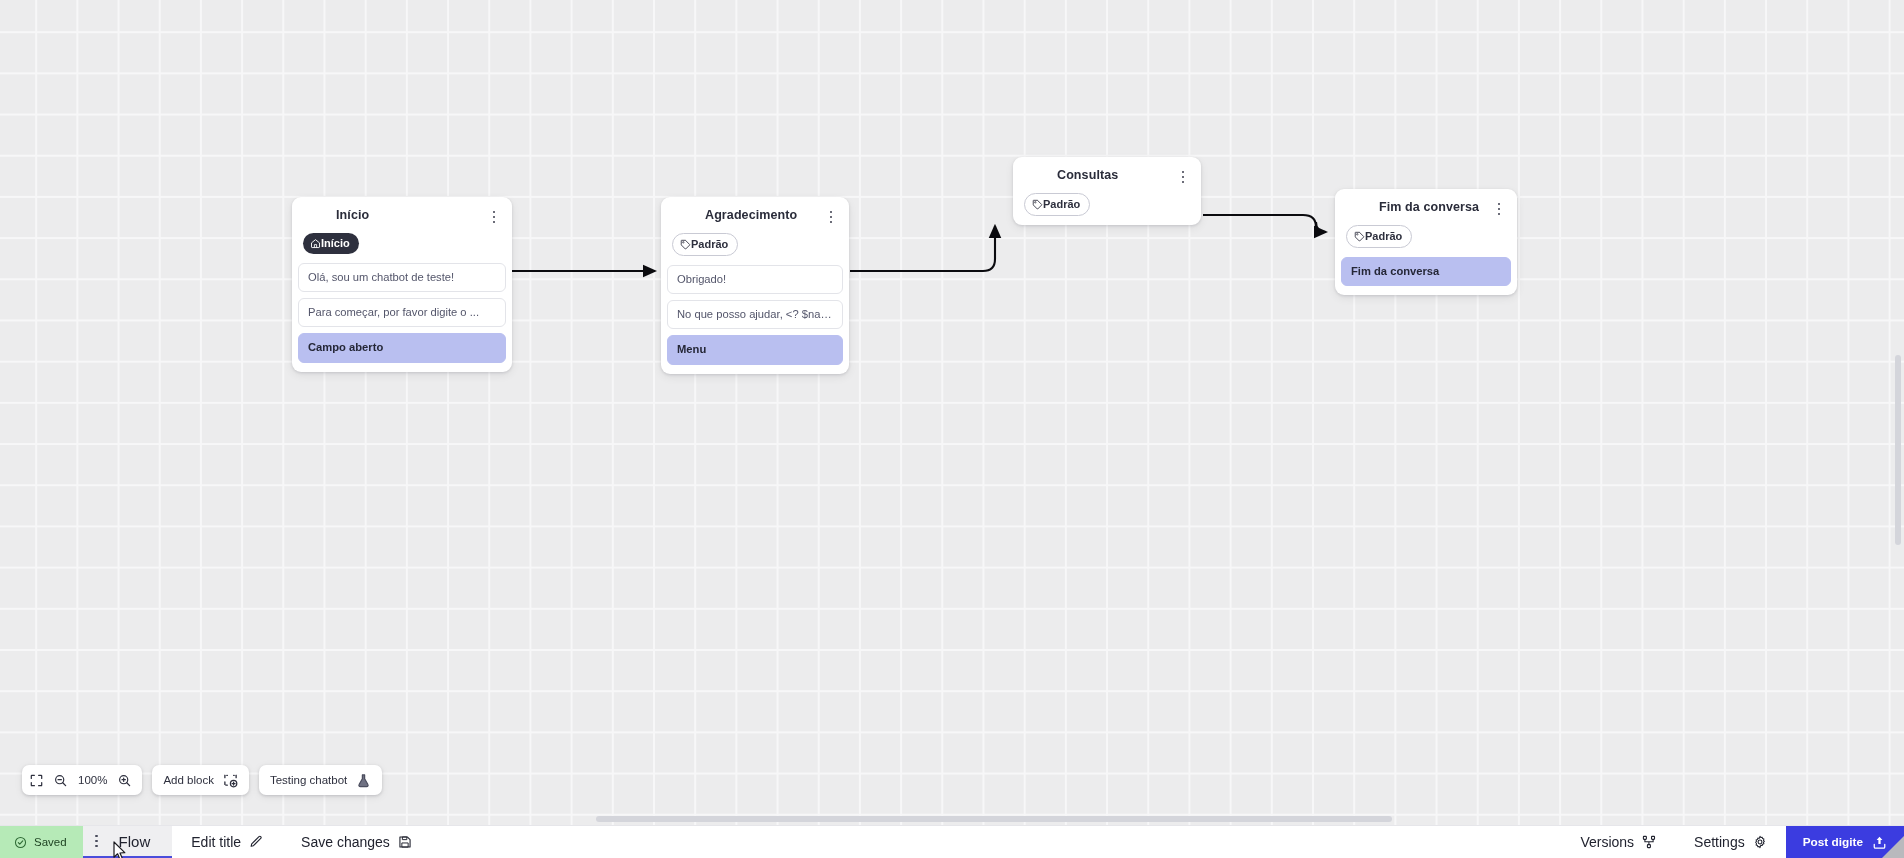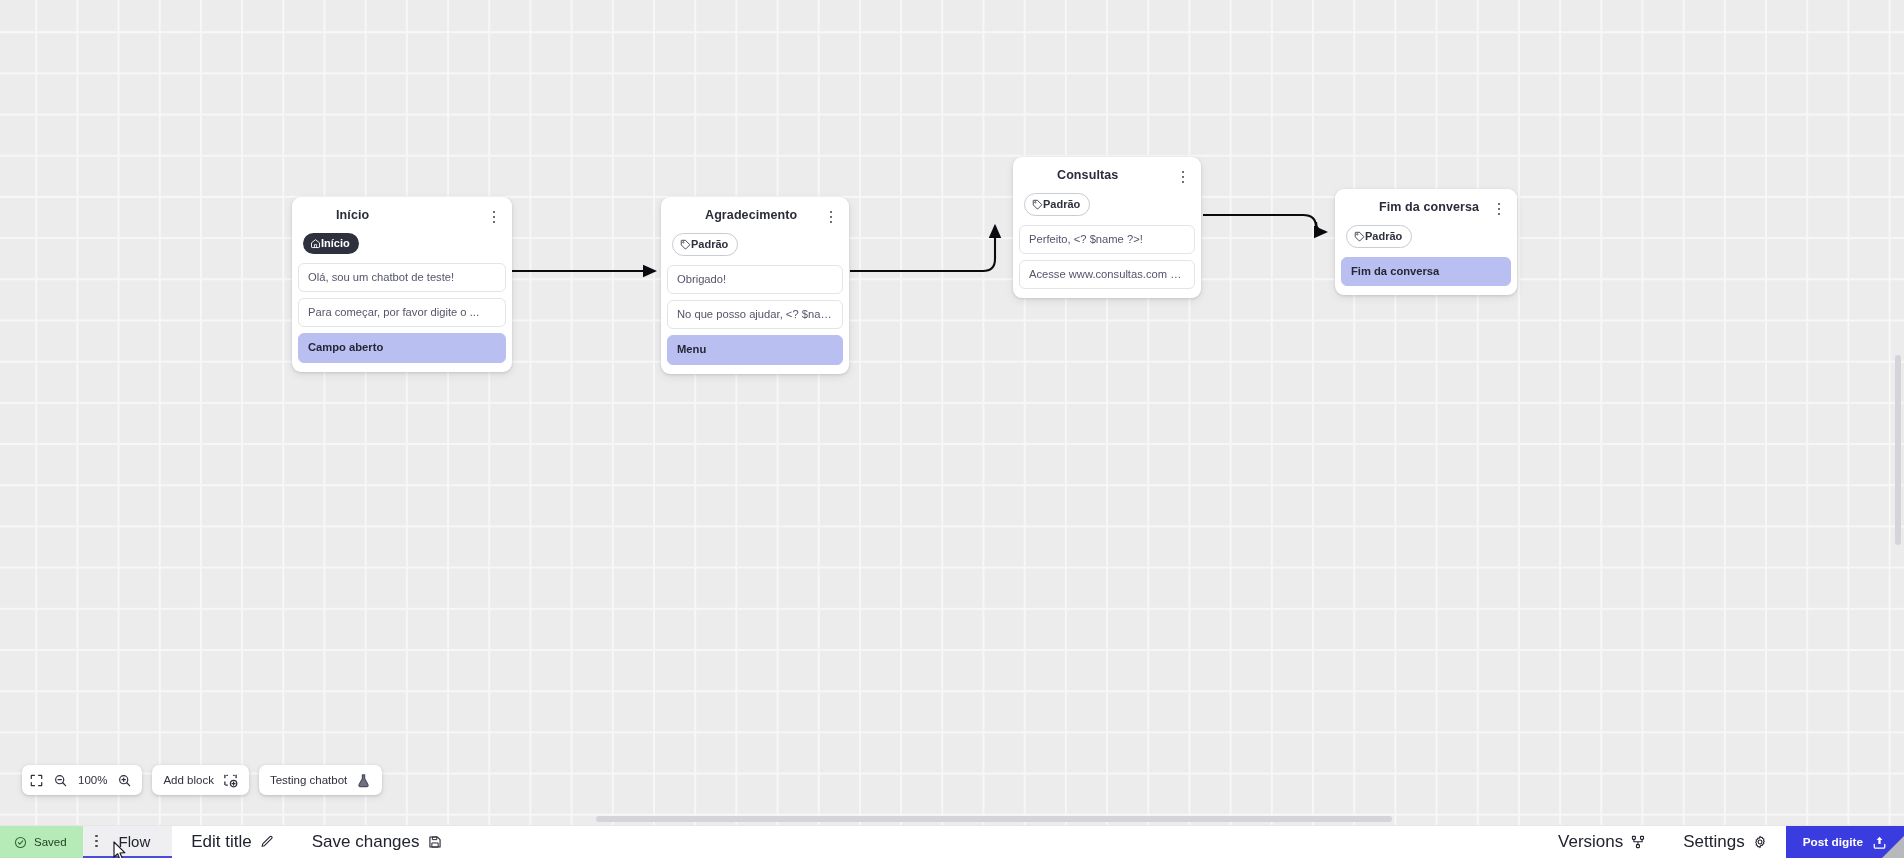--- a/index.html
+++ b/index.html
@@ -137,21 +137,21 @@
   }
   .drag-dots {
     width: 16px; height: 100%; display: flex; flex-direction: column;
     align-items: center; justify-content: center; gap: 2.5px; cursor: grab;
   }
   .drag-dots i { width: 2.6px; height: 2.6px; border-radius: 50%; background: #4a4c5d; display: block; }
   .flow-tab-label { font-size: 15px; color: #21232f; font-weight: 400; padding-left: 14px; }
 
   .bb-item {
     display: flex; align-items: center; gap: 8px;
-    padding: 0 19px; font-size: 17px; color: #21232f; cursor: pointer;
+    padding: 0 19px; font-size: 14px; color: #21232f; cursor: pointer;
   }
   .bb-item svg { display: block; }
 
   .post-btn {
     display: flex; align-items: center; gap: 9px;
     background: #3b3ce0; color: #ffffff;
     padding: 0 17px; font-size: 11.8px; font-weight: 700; cursor: pointer;
     position: relative;
   }
   .post-btn svg { display: block; }
@@ -253,24 +253,20 @@
         <span class="badge badge-outline">
           <span>
             <svg width="11" height="11" viewBox="0 0 16 16" fill="none">
               <path d="M8.3 1.9H2.3a.5.5 0 0 0-.5.5v6c0 .14.05.27.15.37l5.7 5.7c.2.2.52.2.72 0l5.7-5.7c.2-.2.2-.52 0-.72l-5.7-5.7a.5.5 0 0 0-.07-.45z" stroke="#2e303e" stroke-width="1.25" stroke-linejoin="round"></path>
               <circle cx="4.8" cy="4.8" r="1.05" stroke="#2e303e" stroke-width="1.1"></circle>
             </svg>
           </span>
           <span>Padrão</span>
         </span>
       </div>
-      <div class="rows">
-        <div class="row row-msg">Perfeito, &lt;? $name ?&gt;!</div>
-        <div class="row row-msg">Acesse www.consultas.com par...</div>
-      </div>
     </div>
 
     <div class="node" style="left:1335px; top:189px; width:182px;">
       <div class="node-head">
         <div class="node-title">Fim da conversa</div>
         <div class="kebab">
             <i></i>
             <i></i>
             <i></i>
           </div>

